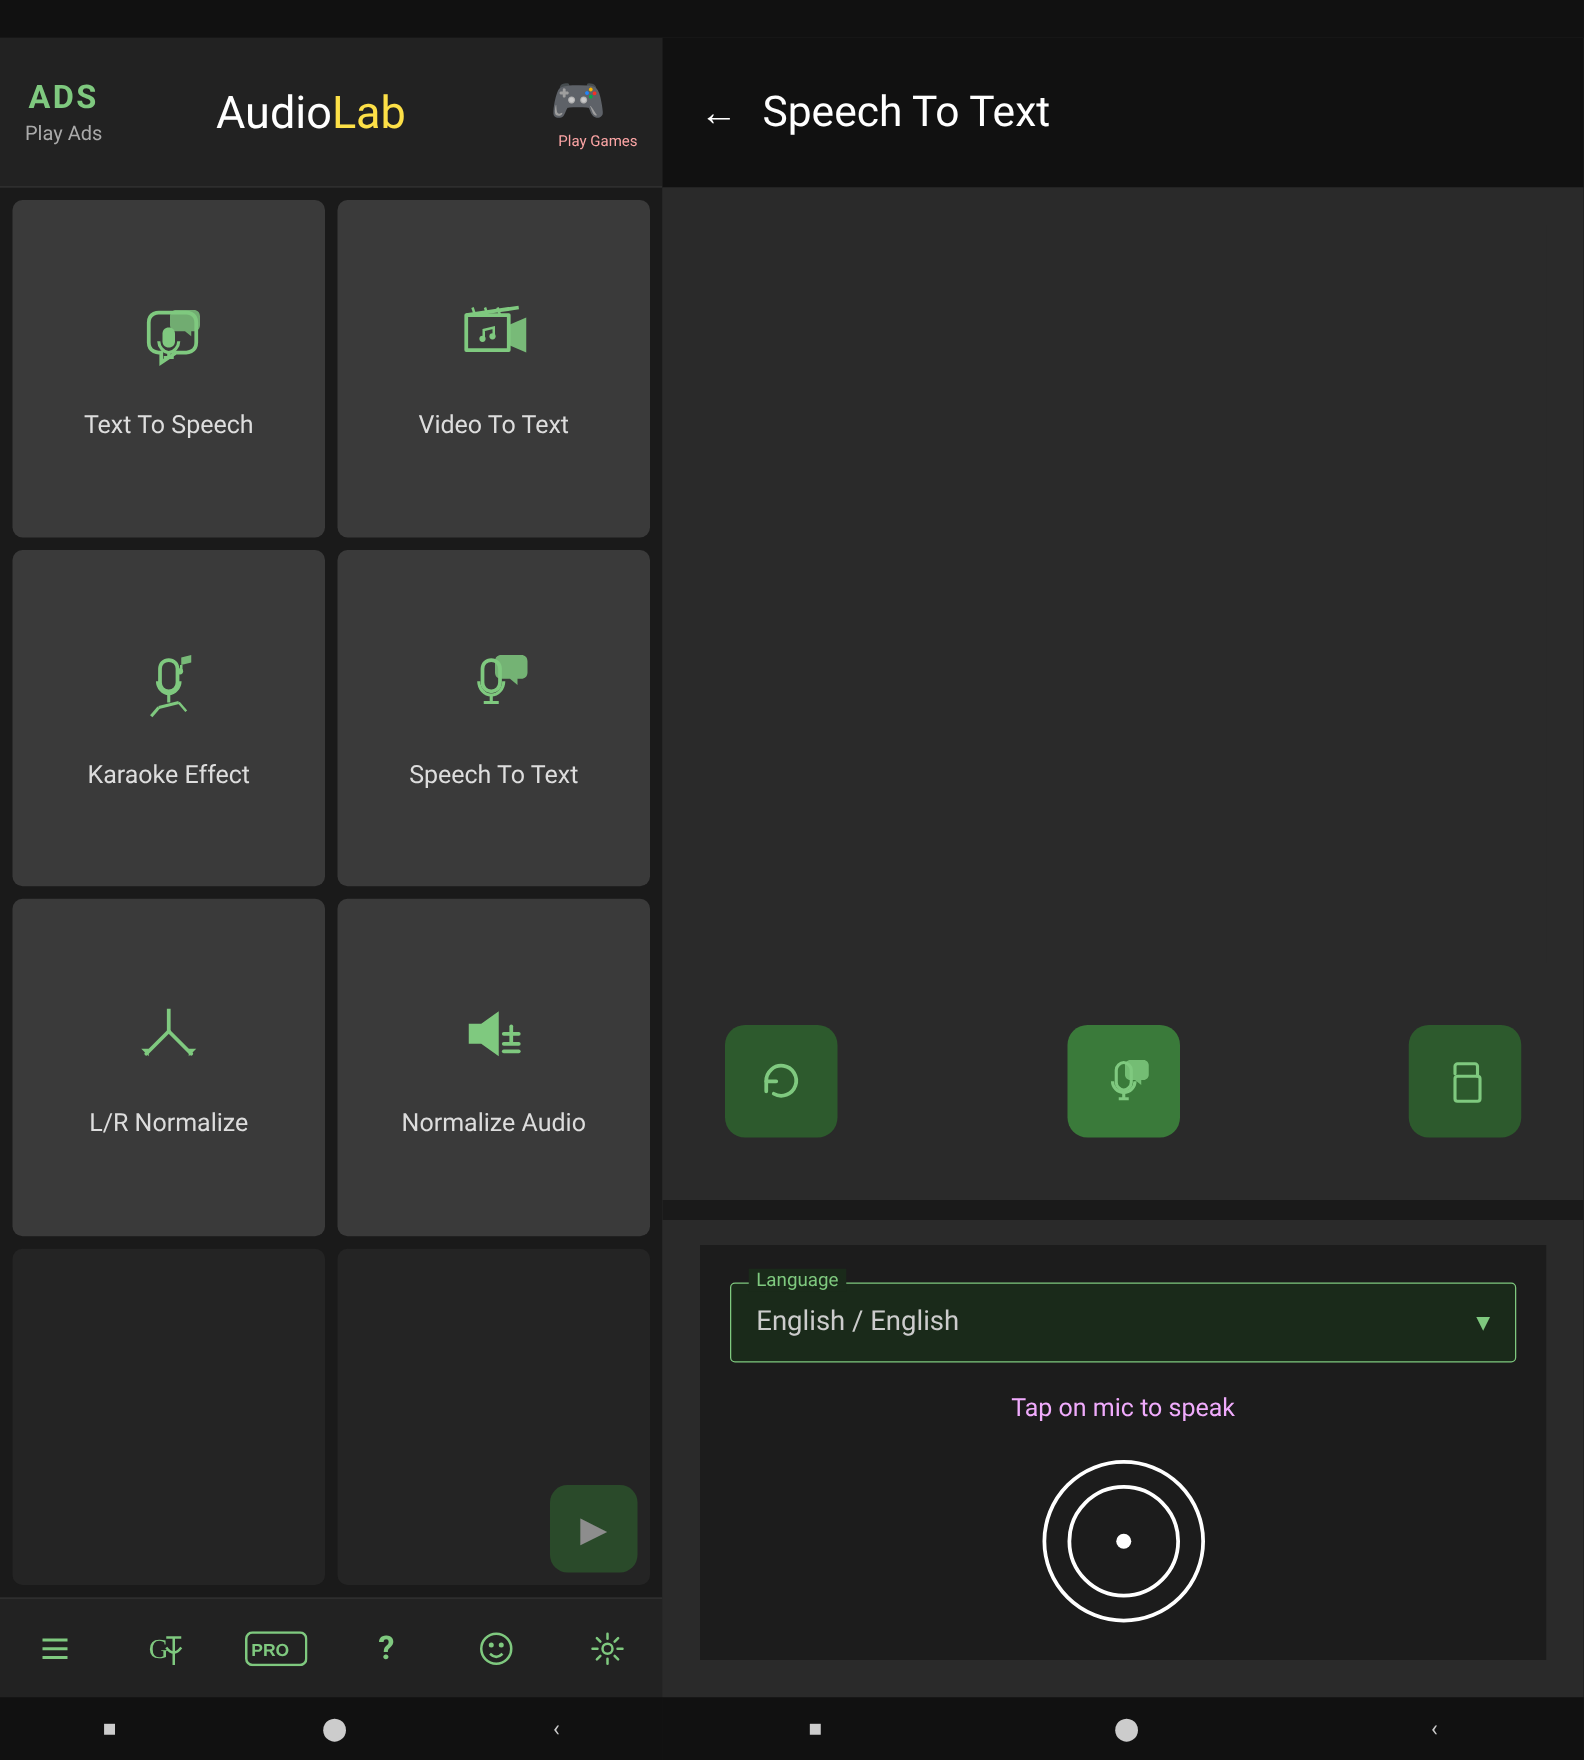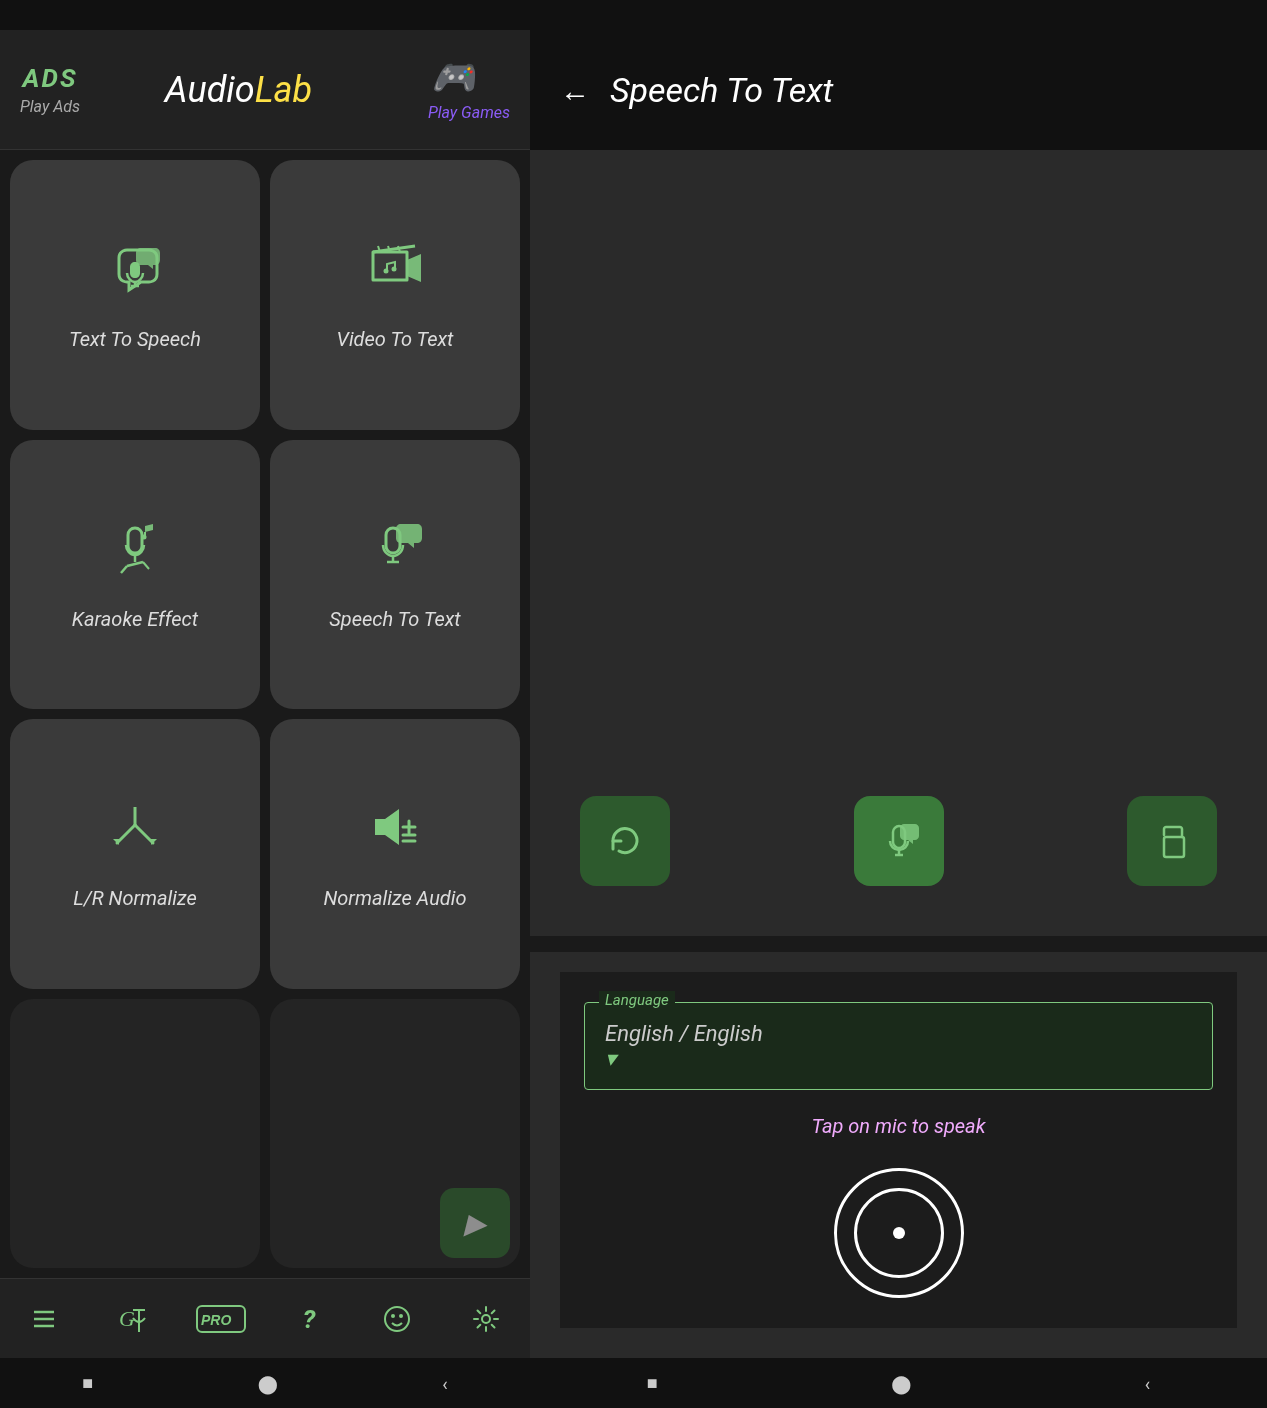--- a/index.html
+++ b/index.html
@@ -21,21 +21,20 @@
       align-items: center;
       justify-content: space-between;
       padding: 0 20px;
     }
 
     
     .main-content {
       display: flex;
       flex: 1;
       overflow: hidden;
-      font-style: italic;
     }
 
     
     .left-panel {
       width: 530px;
       background: #1a1a1a;
       display: flex;
       flex-direction: column;
     }
 
@@ -76,40 +75,40 @@
       align-items: center;
       cursor: pointer;
     }
 
     .gamepad-icon {
       font-size: 36px;
       color: #7fc97f;
     }
 
     .play-games-label {
-      color: #8b5cf6;
-      font-size: 16px;
+      color: #fca5a5;
+      font-size: 12px;
       margin-top: 4px;
       padding-left: 31px;
     }
 
     
     .grid-container {
       flex: 1;
       padding: 10px;
       display: grid;
       grid-template-columns: 1fr 1fr;
       grid-template-rows: repeat(4, 1fr);
       gap: 10px;
       overflow: hidden;
     }
 
     .grid-item {
       background: #3a3a3a;
-      border-radius: 23px;
+      border-radius: 8px;
       display: flex;
       flex-direction: column;
       align-items: center;
       justify-content: center;
       cursor: pointer;
       position: relative;
       transition: background 0.2s;
     }
 
     .grid-item-icon {
@@ -251,21 +250,20 @@
       font-size: 15px;
       padding: 0 6px;
     }
 
     .language-field-value {
       color: #ccc;
       font-size: 22px;
       display: flex;
       align-items: flex-start;
       justify-content: space-between;
-      flex-direction: column;
     }
 
     .dropdown-arrow {
       color: #7fc97f;
       font-size: 22px;
     }
 
     .tap-instruction {
       text-align: center;
       color: #f0abfc;

